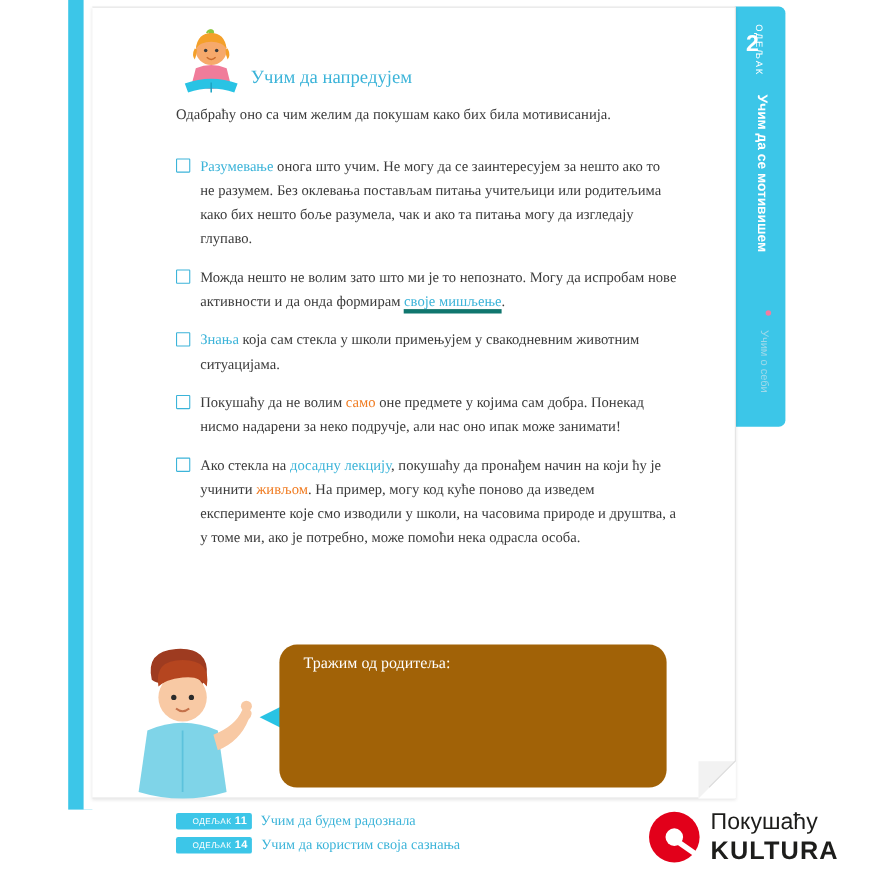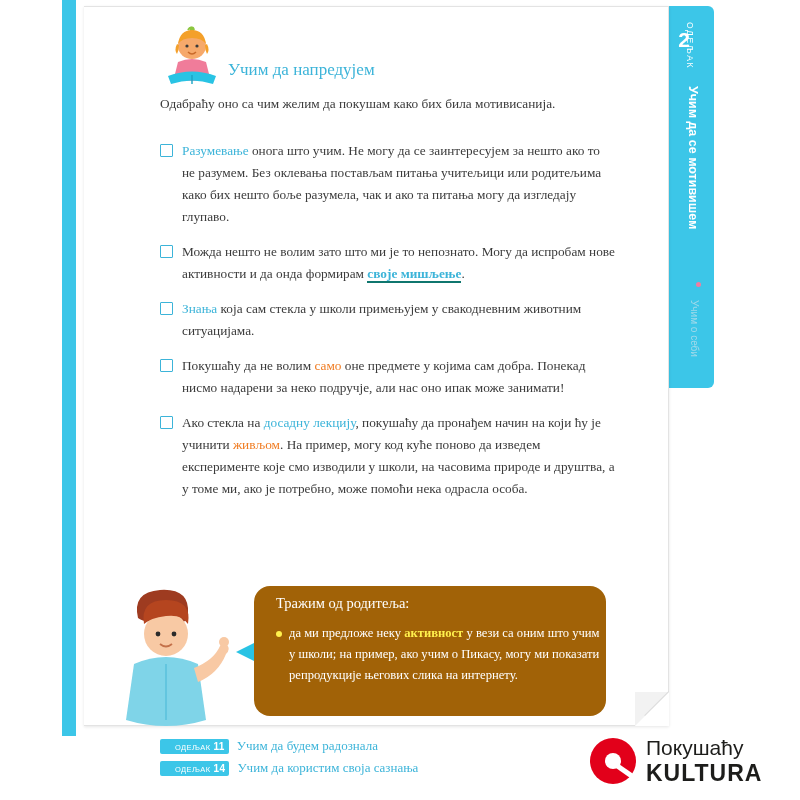--- a/index.html
+++ b/index.html
@@ -167,22 +167,21 @@
     left: 0; top: 4px;
     width: 11px; height: 11px;
     border: 1.4px solid #3cb4d9;
     border-radius: 1px;
     background: #ffffff;
   }
   .hl-blue { color: #3cb4d9; }
   .hl-orange { color: #f07c22; }
   .under-blue {
     color: #3cb4d9;
-    border-bottom: 2px solid #0f766e;
-    font-weight: bold;
+    border-bottom: 4px solid #0f766e;
   }
   .par2 { margin-top: 0; }
 
   
   .request-box {
     position: absolute;
     left: 254px; top: 586px;
     width: 352px; height: 130px;
     background: #a16207;
     border-radius: 16px;
@@ -383,23 +382,20 @@
     <path d="M52 60 q6 5 12 0" stroke="#c4714a" stroke-width="1.8" fill="none"></path>
     <path d="M26 80 q32 -14 64 0 l8 56 q-40 12 -80 0 z" fill="#7fd4e8"></path>
     <path d="M58 80 l0 56" stroke="#5cc2dc" stroke-width="1.6"></path>
     <path d="M86 84 q20 -8 26 -22 q3 -5 7 -1 q4 4 -1 9 q-8 20 -28 28 z" fill="#f8c9a4"></path>
     <circle cx="116" cy="58" r="5" fill="#f8c9a4"></circle>
   </svg>
 
   <div class="bubble-tail"></div>
   <div class="request-box">
     <div class="request-title">Тражим од родитеља:</div>
-    <div class="request-item">
-      <span class="req-dot"></span><span>да ми предложе неку </span><span class="hl-yellow">активност</span><span> у вези са оним што учим у школи; на пример, ако учим о Пикасу, могу ми показати репродукције његових слика на интернету.</span>
-    </div>
   </div>
 
   <div class="footer">
     <div class="foot-row">
       <span class="badge"><span>ОДЕЉАК</span><b>11</b></span>
       <span class="foot-text">Учим да будем радознала</span>
     </div>
     <div class="foot-row">
       <span class="badge"><span>ОДЕЉАК</span><b>14</b></span>
       <span class="foot-text">Учим да користим своја сазнања</span>

